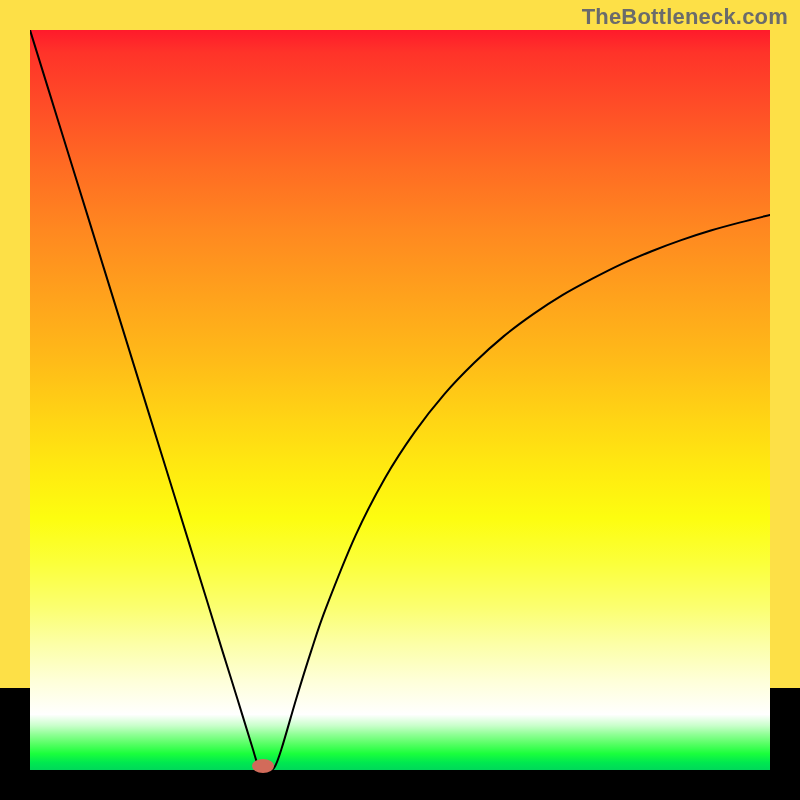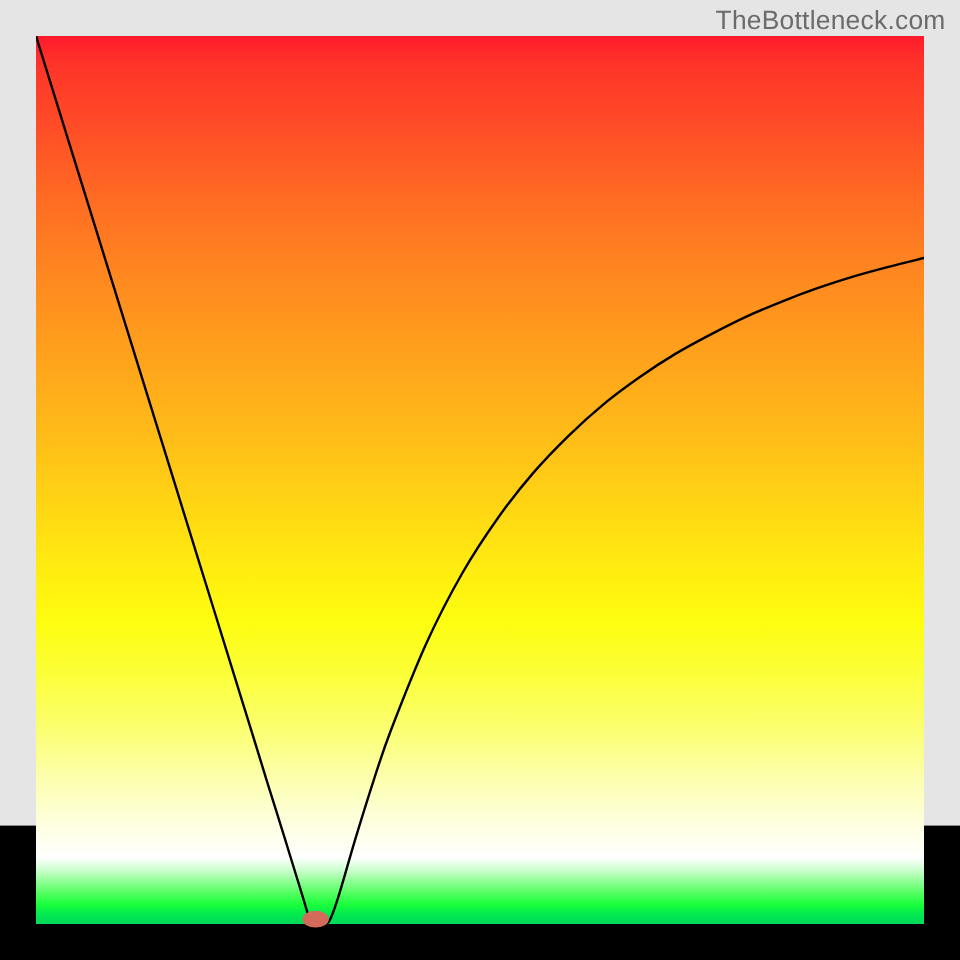--- a/index.html
+++ b/index.html
@@ -8,21 +8,22 @@
     width: 800px;
     height: 800px;
     background: #000;
     overflow: hidden;
     font-family: Arial, Helvetica, sans-serif;
   }
   .frame {
     position: relative;
     width: 800px;
     height: 688px;
-    background: #e5e5e5;
+    background: #fde047;
+    font-weight: bold;
   }
   .plot-area {
     position: absolute;
     left: 30px;
     top: 30px;
     width: 740px;
     height: 740px;
     background: linear-gradient(to bottom,
       #ff1a2b 0%,
       #ff3329 3%,

